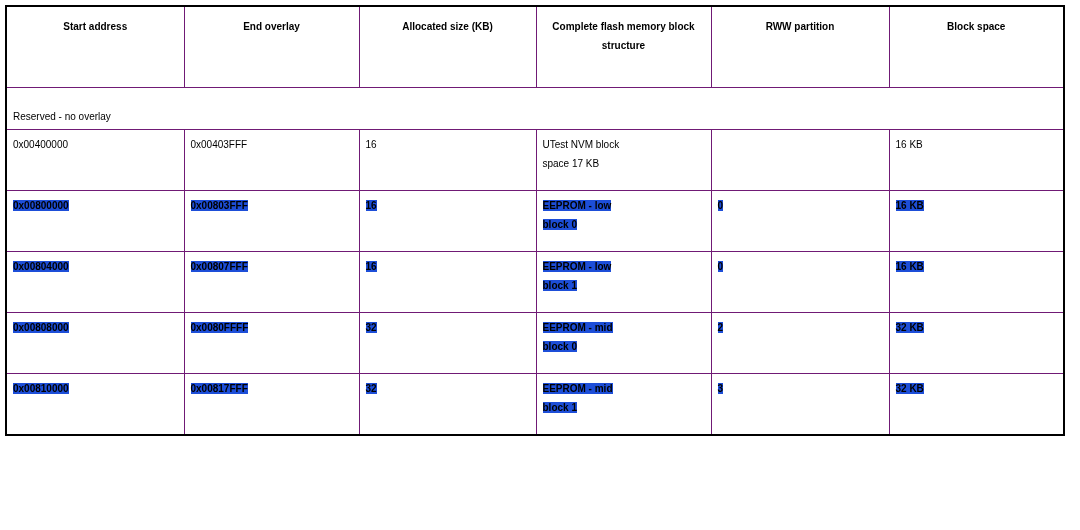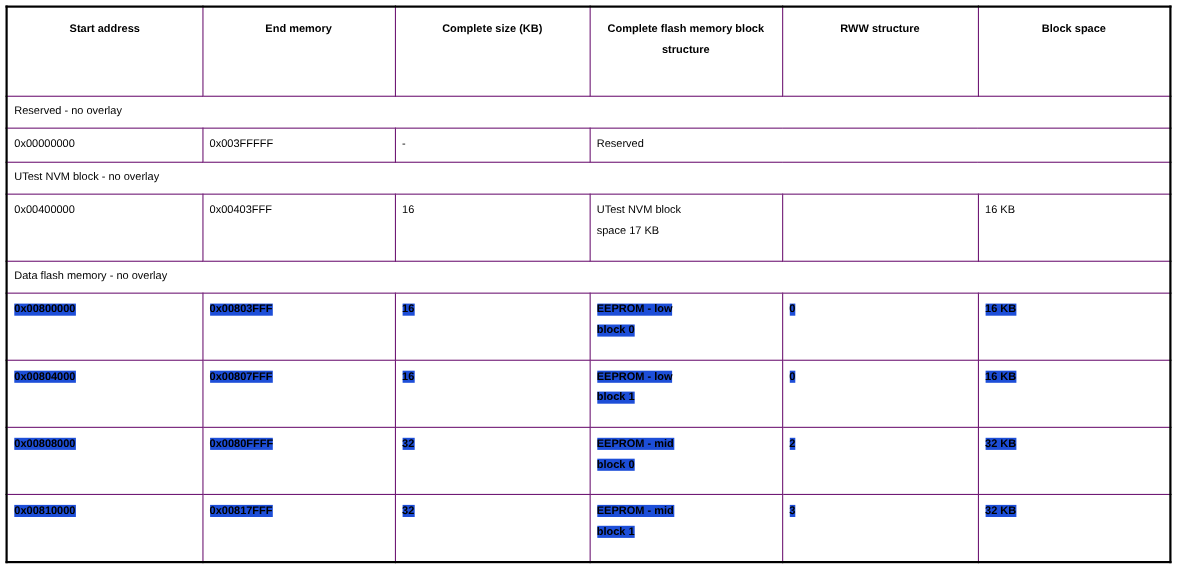--- a/index.html
+++ b/index.html
@@ -58,20 +58,21 @@
   tbody td .cell-inner {
     padding: 5px 6px 4px 6px;
     min-height: 19px;
   }
 
   tr.section-row td {
     height: 28px;
   }
   tr.section-row td .cell-inner {
     padding: 4px 6px 3px 6px;
+    margin-top: 15px;
   }
 
   tr.data-row td {
     height: 30px;
   }
 
   tr.tall-row td {
     height: 60px;
   }
 
@@ -97,64 +98,45 @@
     <col class="c-struct">
     <col class="c-rww">
     <col class="c-block">
   </colgroup>
   <thead>
     <tr>
         <th>
           <div class="th-inner">Start address</div>
         </th>
         <th>
-          <div class="th-inner">End memory</div>
-        </th>
-        <th>
-          <div class="th-inner">Complete size
+          <div class="th-inner">End overlay</div>
+        </th>
+        <th>
+          <div class="th-inner">Allocated size
 (KB)</div>
         </th>
         <th>
           <div class="th-inner">Complete flash
 memory block
 structure</div>
         </th>
         <th>
-          <div class="th-inner">RWW structure</div>
+          <div class="th-inner">RWW partition</div>
         </th>
         <th>
           <div class="th-inner">Block space</div>
         </th>
       </tr>
   </thead>
   <tbody>
       <tr class="section-row">
         <td colspan="6">
           <div class="cell-inner"><span class="cell-text">Reserved - no overlay</span></div>
         </td>
       </tr>
-      <tr class="data-row">
-        <td>
-          <div class="cell-inner"><span class="cell-text">0x00000000</span></div>
-        </td>
-        <td>
-          <div class="cell-inner"><span class="cell-text">0x003FFFFF</span></div>
-        </td>
-        <td>
-          <div class="cell-inner"><span class="cell-text">-</span></div>
-        </td>
-        <td colspan="3">
-          <div class="cell-inner"><span class="cell-text">Reserved</span></div>
-        </td>
-      </tr>
-      <tr class="section-row">
-        <td colspan="6">
-          <div class="cell-inner"><span class="cell-text">UTest NVM block - no overlay</span></div>
-        </td>
-      </tr>
       <tr class="data-row tall-row">
         <td>
           <div class="cell-inner"><span class="cell-text">0x00400000</span></div>
         </td>
         <td>
           <div class="cell-inner"><span class="cell-text">0x00403FFF</span></div>
         </td>
         <td>
           <div class="cell-inner"><span class="cell-text">16</span></div>
         </td>
@@ -162,25 +144,20 @@
           <div class="cell-inner"><span class="cell-text">UTest NVM block
 space 17 KB</span></div>
         </td>
         <td>
           <div class="cell-inner"></div>
         </td>
         <td>
           <div class="cell-inner"><span class="cell-text">16 KB</span></div>
         </td>
       </tr>
-      <tr class="section-row">
-        <td colspan="6">
-          <div class="cell-inner"><span class="cell-text">Data flash memory - no overlay</span></div>
-        </td>
-      </tr>
       <tr class="data-row tall-row">
         <td>
           <div class="cell-inner"><span class="cell-text hl">0x00800000</span></div>
         </td>
         <td>
           <div class="cell-inner"><span class="cell-text hl">0x00803FFF</span></div>
         </td>
         <td>
           <div class="cell-inner"><span class="cell-text hl">16</span></div>
         </td>

